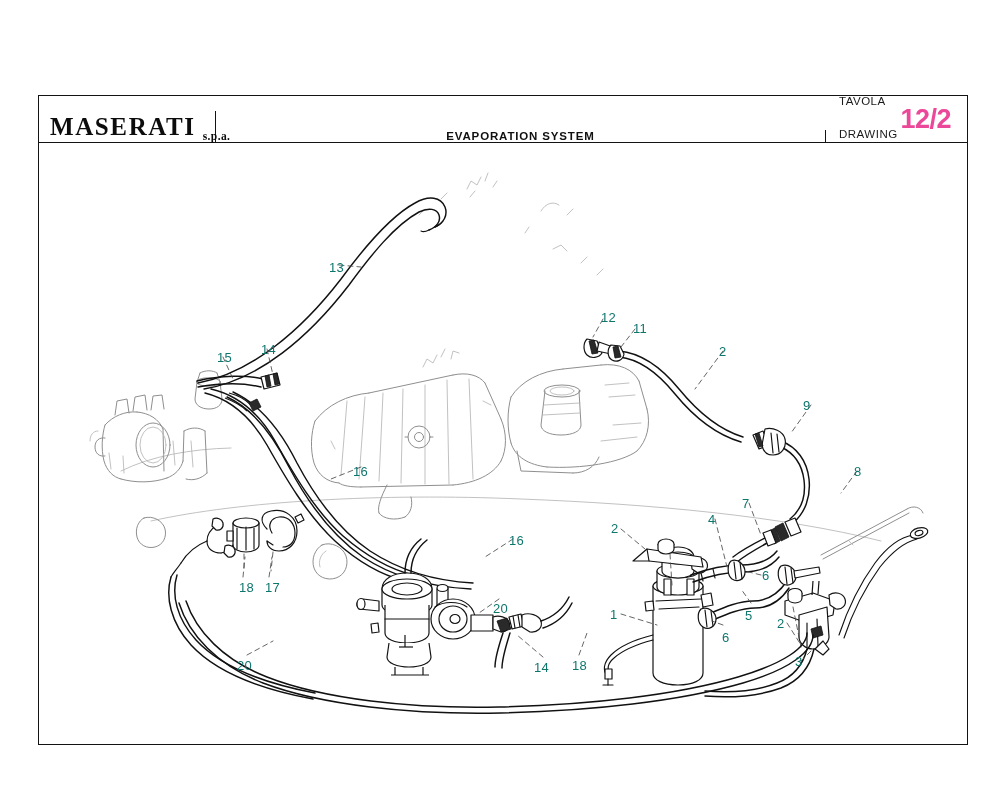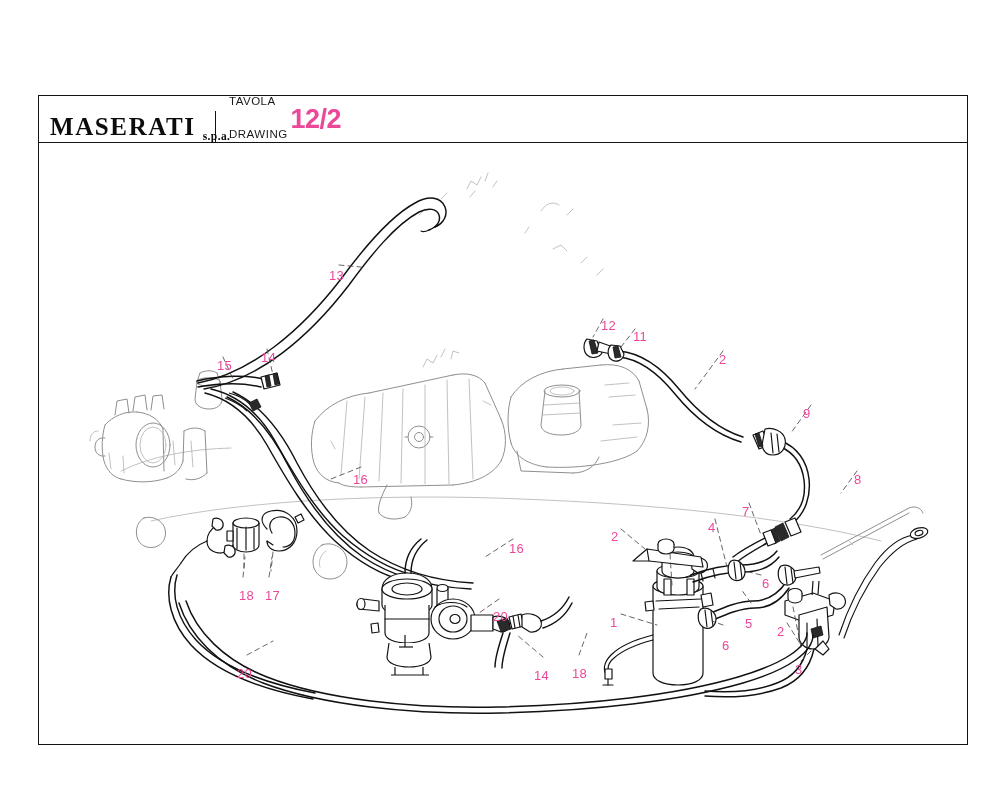--- a/index.html
+++ b/index.html
@@ -54,40 +54,42 @@
     position:absolute;right:16px;top:9px;
   }
 
   
   #canvas{position:absolute;left:0;top:47px;width:100%;height:601px;overflow:hidden;}
   #art{position:absolute;left:0;top:0;}
 
   
   .lab{
     position:absolute;font-family:"Liberation Sans", sans-serif;
-    font-size:13px;color:#ec4899;line-height:1;white-space:nowrap;
+    font-size:13px;color:#0f766e;line-height:1;white-space:nowrap;
     letter-spacing:.2px;
-    margin-top:8px;
   }
 </style>
 </head>
 <body>
 
 <div id="sheet">
 
   <div id="frame">
 
     <div id="titleblock">
 
       <div class="tb-cell tb-div" id="cell-brand">
         <span class="brand-main">MASERATI</span>
         <span class="brand-sub">s.p.a.</span>
       </div>
 
 
+      <div class="tb-cell tb-div" id="cell-en">
+        <span class="tb-title">EVAPORATION SYSTEM</span>
+      </div>
 
       <div class="tb-cell" id="cell-tav">
         <div class="tav-stack">
           <span class="tav-line">TAVOLA</span>
           <span class="tav-line">DRAWING</span>
         </div>
         <span class="draw-no">12/2</span>
       </div>
 
     </div>

